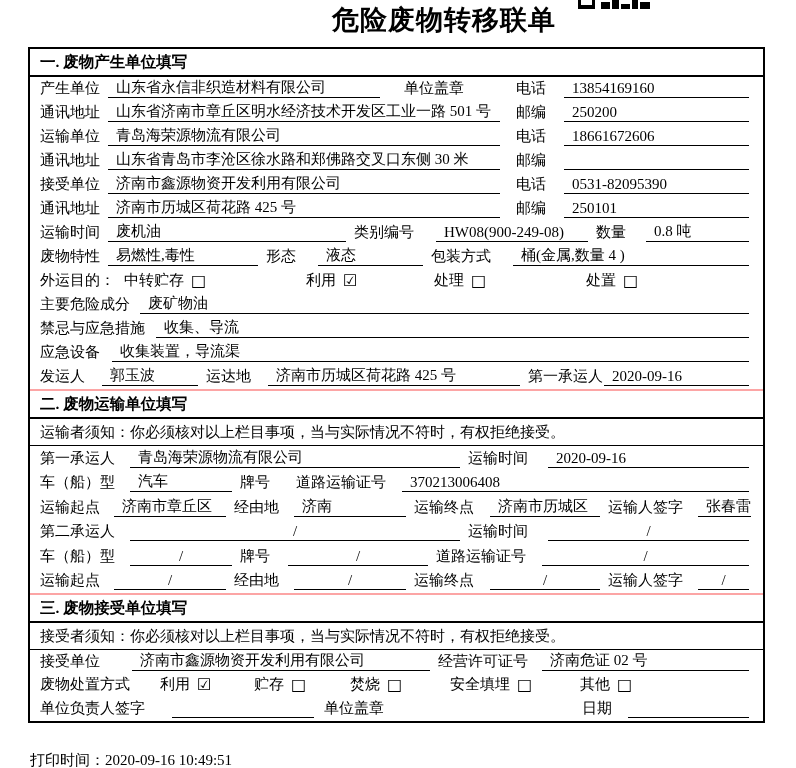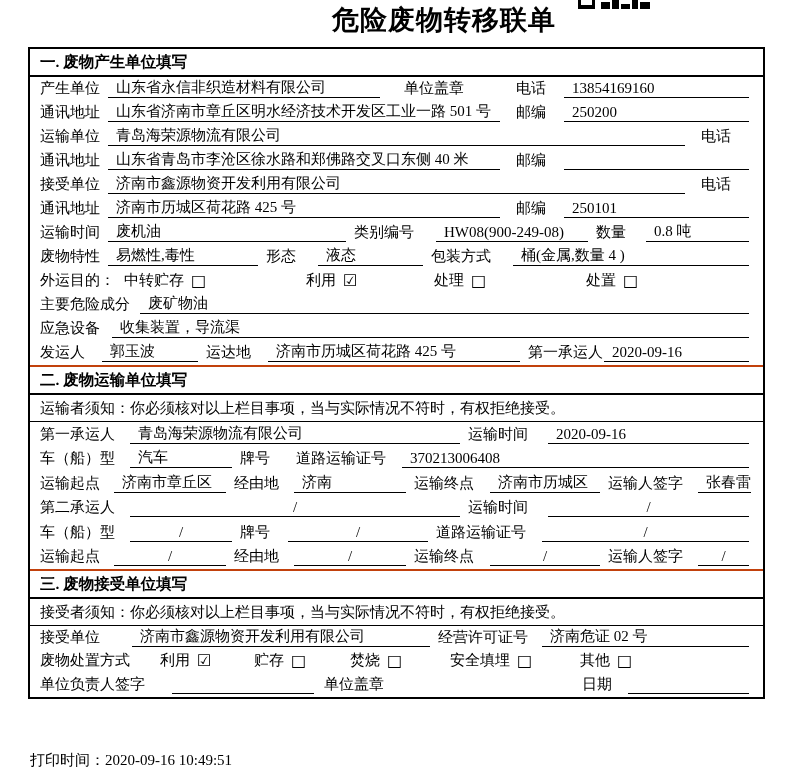--- a/index.html
+++ b/index.html
@@ -15,21 +15,21 @@
   .qr{position:absolute;left:578px;top:0;}
   .form{
     position:absolute;left:28px;top:47px;width:733px;
     border:2px solid #000;background:#fff;
   }
   .sec-head{
     height:26px;display:flex;align-items:center;
     padding:0 10px;font-weight:bold;font-size:15.5px;
     border-bottom:2px solid #000;white-space:nowrap;
   }
-  .sec-head.mid{border-top:2px solid #c2410c;}
+  .sec-head.mid{border-top:2px solid #fca5a5;}
   .notice{
     height:26px;display:flex;align-items:center;padding:0 10px;
     border-bottom:1.5px solid #000;white-space:nowrap;
   }
   .row{
     height:24px;display:flex;align-items:flex-end;
     padding:0 14px 3px 10px;box-sizing:border-box;
   }
   .row.t2{height:24.5px;}
   .row.t3{height:23.5px;}
@@ -78,33 +78,35 @@
     <span class="lbl" style="width:68px">通讯地址</span>
     <span class="val fx" style="margin-right:8px">山东省济南市章丘区明水经济技术开发区工业一路 501 号</span>
     <span class="lbl pl" style="width:48px">邮编</span>
     <span class="val" style="width:185px">250200</span>
   </div>
 
   <div class="row">
     <span class="lbl" style="width:68px">运输单位</span>
     <span class="val fx" style="margin-right:8px">青岛海荣源物流有限公司</span>
     <span class="lbl pl" style="width:48px">电话</span>
+    <span class="val" style="width:185px">18661672606</span>
   </div>
 
   <div class="row">
     <span class="lbl" style="width:68px">通讯地址</span>
-    <span class="val fx" style="margin-right:8px">山东省青岛市李沧区徐水路和郑佛路交叉口东侧 40 米</span>
+    <span class="val fx" style="margin-right:8px">山东省青岛市李沧区徐水路和郑佛路交叉口东侧 30 米</span>
     <span class="lbl pl" style="width:48px">邮编</span>
     <span class="val" style="width:185px"></span>
   </div>
 
   <div class="row">
     <span class="lbl" style="width:68px">接受单位</span>
     <span class="val fx" style="margin-right:8px">济南市鑫源物资开发利用有限公司</span>
     <span class="lbl pl" style="width:48px">电话</span>
+    <span class="val" style="width:185px">0531-82095390</span>
   </div>
 
   <div class="row">
     <span class="lbl" style="width:68px">通讯地址</span>
     <span class="val fx" style="margin-right:8px">济南市历城区荷花路 425 号</span>
     <span class="lbl pl" style="width:48px">邮编</span>
     <span class="val" style="width:185px">250101</span>
   </div>
 
   <div class="row">
@@ -143,20 +145,24 @@
         <span>处置</span>
         <span class="chk">□</span>
       </span>
   </div>
 
   <div class="row">
     <span class="lbl" style="width:100px">主要危险成分</span>
     <span class="val fx">废矿物油</span>
   </div>
 
+  <div class="row">
+    <span class="lbl" style="width:116px">禁忌与应急措施</span>
+    <span class="val fx">收集、导流</span>
+  </div>
 
   <div class="row">
     <span class="lbl" style="width:72px">应急设备</span>
     <span class="val fx">收集装置，导流渠</span>
   </div>
 
   <div class="row">
     <span class="lbl" style="width:62px">发运人</span>
     <span class="val" style="width:96px">郭玉波</span>
     <span class="lbl pl" style="width:62px">运达地</span>

